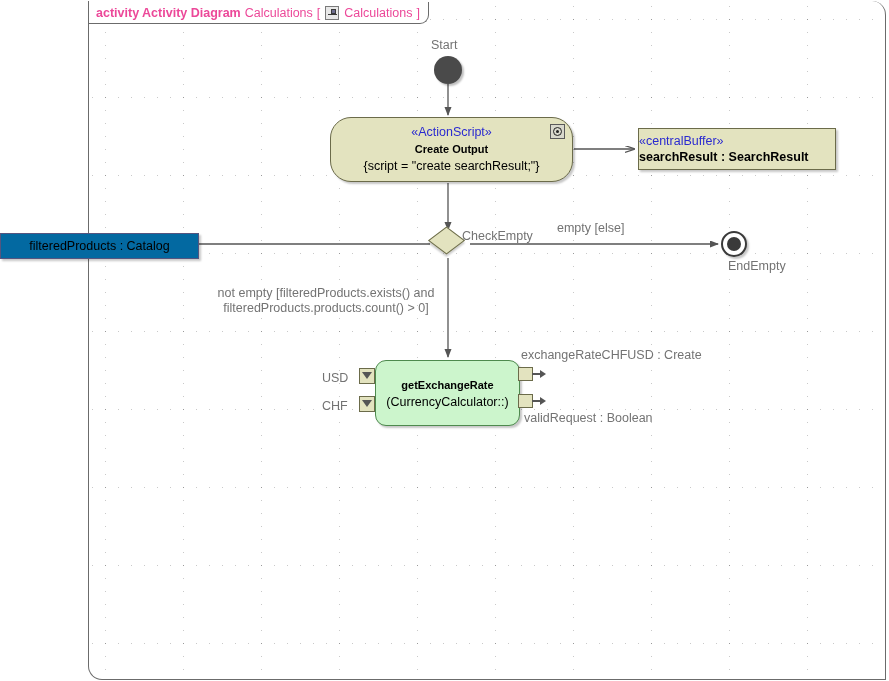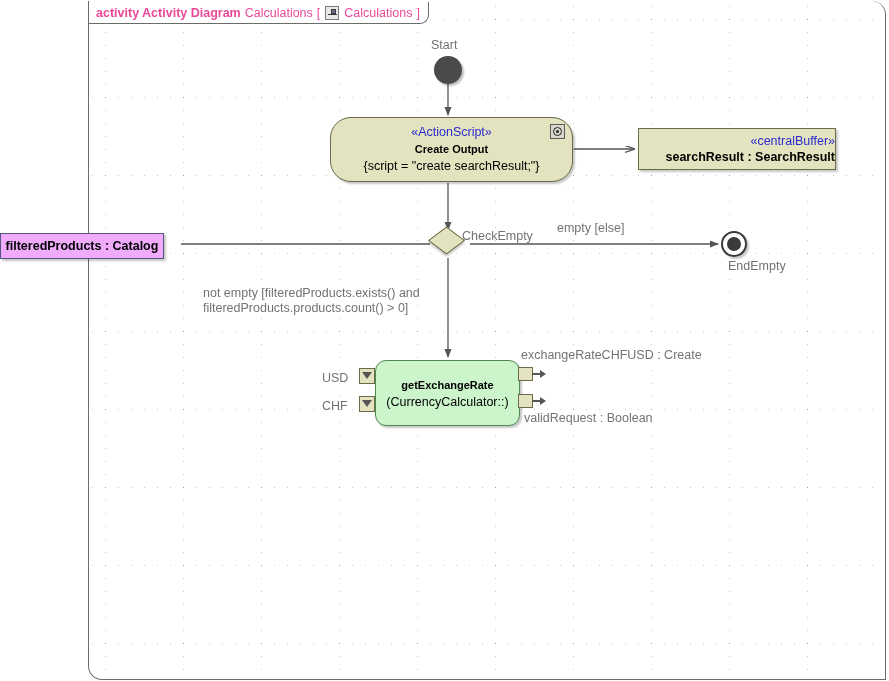--- a/index.html
+++ b/index.html
@@ -111,21 +111,21 @@
   }
 
   
   .lbl {
     position: absolute;
     font-size: 12.5px;
     color: #737373;
     white-space: nowrap;
     line-height: 15px;
   }
-  .lbl.center { text-align: left; }
+  .lbl.center { text-align: center; }
 
   
   #start-node {
     position: absolute;
     left: 434px;
     top: 56px;
     width: 28px;
     height: 28px;
     border-radius: 50%;
     background: #4a4a4a;
@@ -207,40 +207,40 @@
     left: 638px;
     top: 128px;
     width: 198px;
     height: 42px;
     box-sizing: border-box;
     background: #e3e3bf;
     border: 1px solid #6b6b4a;
     box-shadow: 2px 2px 2px rgba(0,0,0,0.22);
     display: flex;
     flex-direction: column;
-    align-items: flex-end;
+    align-items: flex-start;
     justify-content: center;
   }
   #central-buffer .node-name { font-size: 12.5px; }
 
   
   #object-filtered-products {
     position: absolute;
     left: 0px;
     top: 233px;
-    width: 164px;
+    width: 199px;
     height: 26px;
     box-sizing: border-box;
-    background: #f0abfc;
+    background: #0369a1;
     border: 1px solid #55557f;
     box-shadow: 2px 2px 2px rgba(0,0,0,0.22);
     display: flex;
     align-items: center;
     justify-content: center;
-    font-weight: bold;
+    font-weight: normal;
     font-size: 12.5px;
     color: #000;
   }
 
   
   #decision-check-empty {
     position: absolute;
     left: 429px;
     top: 229px;
     width: 42px;

